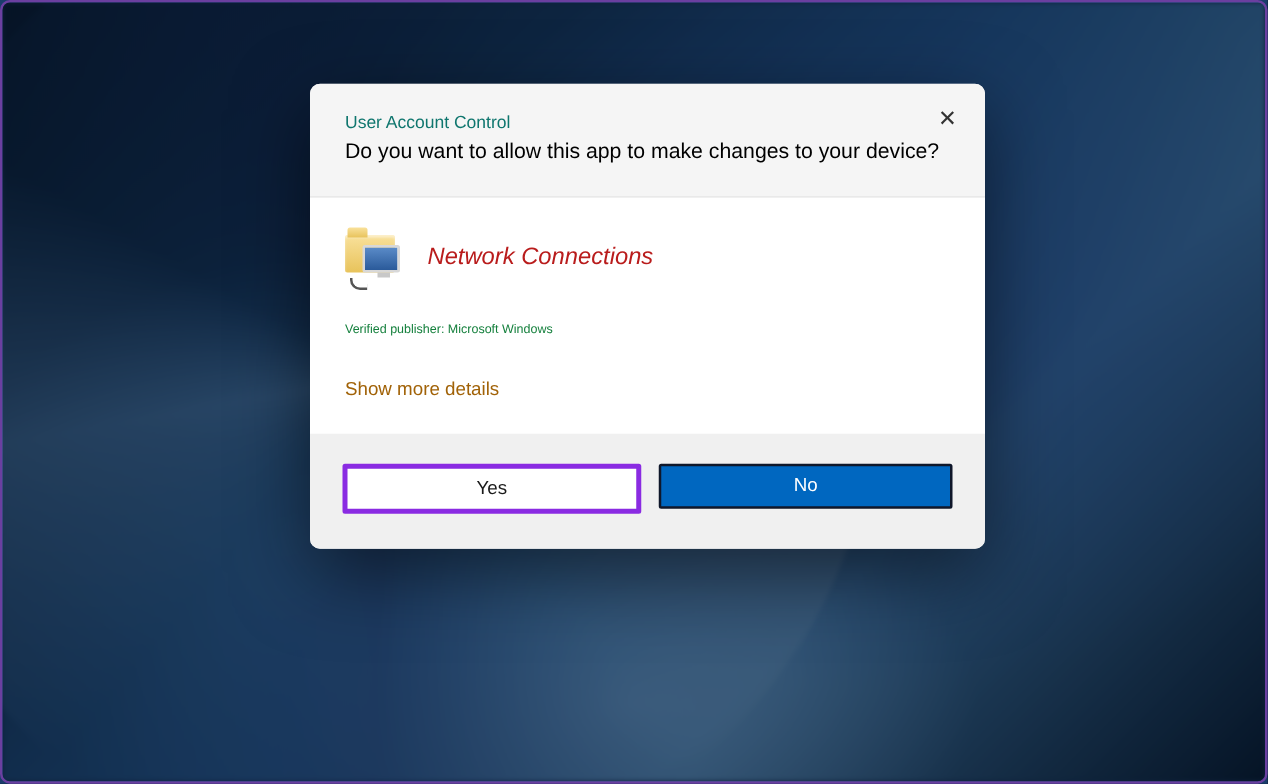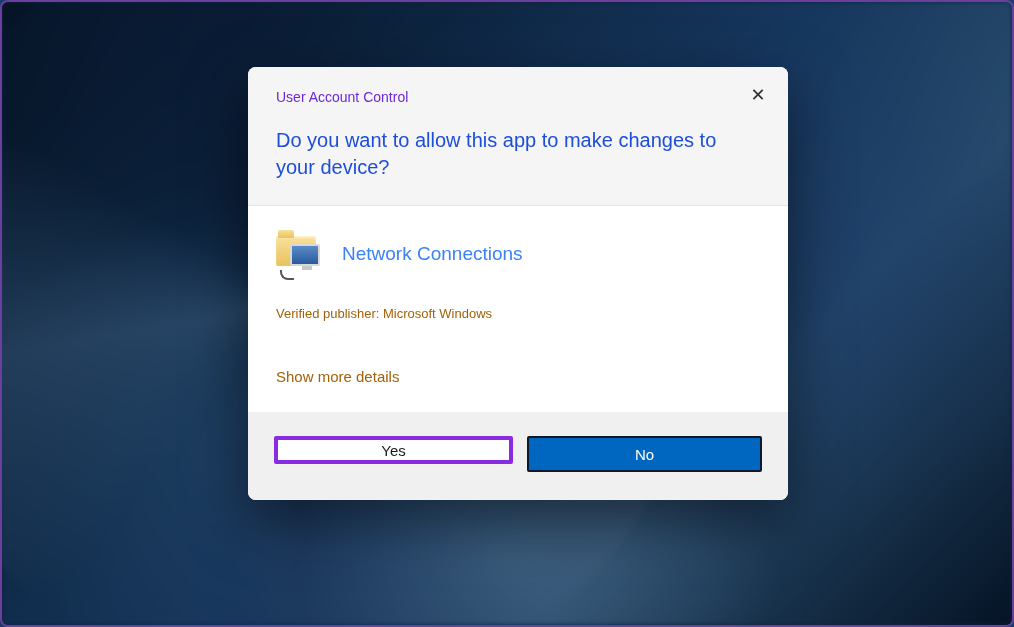--- a/index.html
+++ b/index.html
@@ -72,29 +72,29 @@
 
     .dialog-header {
       background: #f5f5f5;
       padding: 22px 28px 24px 28px;
       position: relative;
       border-bottom: 1px solid #e5e5e5;
     }
 
     .dialog-title {
       font-size: 14px;
-      color: #6d28d9;
-      margin-bottom: 22px;
+      color: #0f766e;
+      margin-bottom: 5px;
       font-weight: 400;
     }
 
     .dialog-question {
-      font-size: 20px;
+      font-size: 17px;
       line-height: 1.35;
-      color: #1d4ed8;
+      color: #000000;
       font-weight: 400;
     }
 
     .close-button {
       position: absolute;
       top: 16px;
       right: 18px;
       width: 24px;
       height: 24px;
       display: flex;
@@ -174,47 +174,48 @@
       bottom: -2px;
       width: 14px;
       height: 10px;
       border-bottom: 2px solid #555;
       border-left: 2px solid #555;
       border-radius: 0 0 0 8px;
     }
 
     .app-name {
       font-size: 19px;
-      color: #3b82f6;
+      color: #b91c1c;
       font-weight: 400;
+      font-style: italic;
     }
 
     .publisher {
-      font-size: 13px;
-      color: #a16207;
-      margin-bottom: 47px;
+      font-size: 10px;
+      color: #15803d;
+      margin-bottom: 34px;
     }
 
     .show-more {
       font-size: 15px;
       color: #a16207;
       cursor: pointer;
       display: inline-block;
     }
 
     .dialog-footer {
       background: #f0f0f0;
       padding: 24px 26px 28px 26px;
       display: flex;
       gap: 14px;
     }
 
     .yes-button {
       flex: 1;
-      height: 28px;
+      height: 40px;
       background: #fff;
       border: 4px solid #8a2be2;
       color: #1a1a1a;
       font-size: 15px;
       font-family: inherit;
       cursor: pointer;
       border-radius: 2px;
     }
 
     .no-button {

